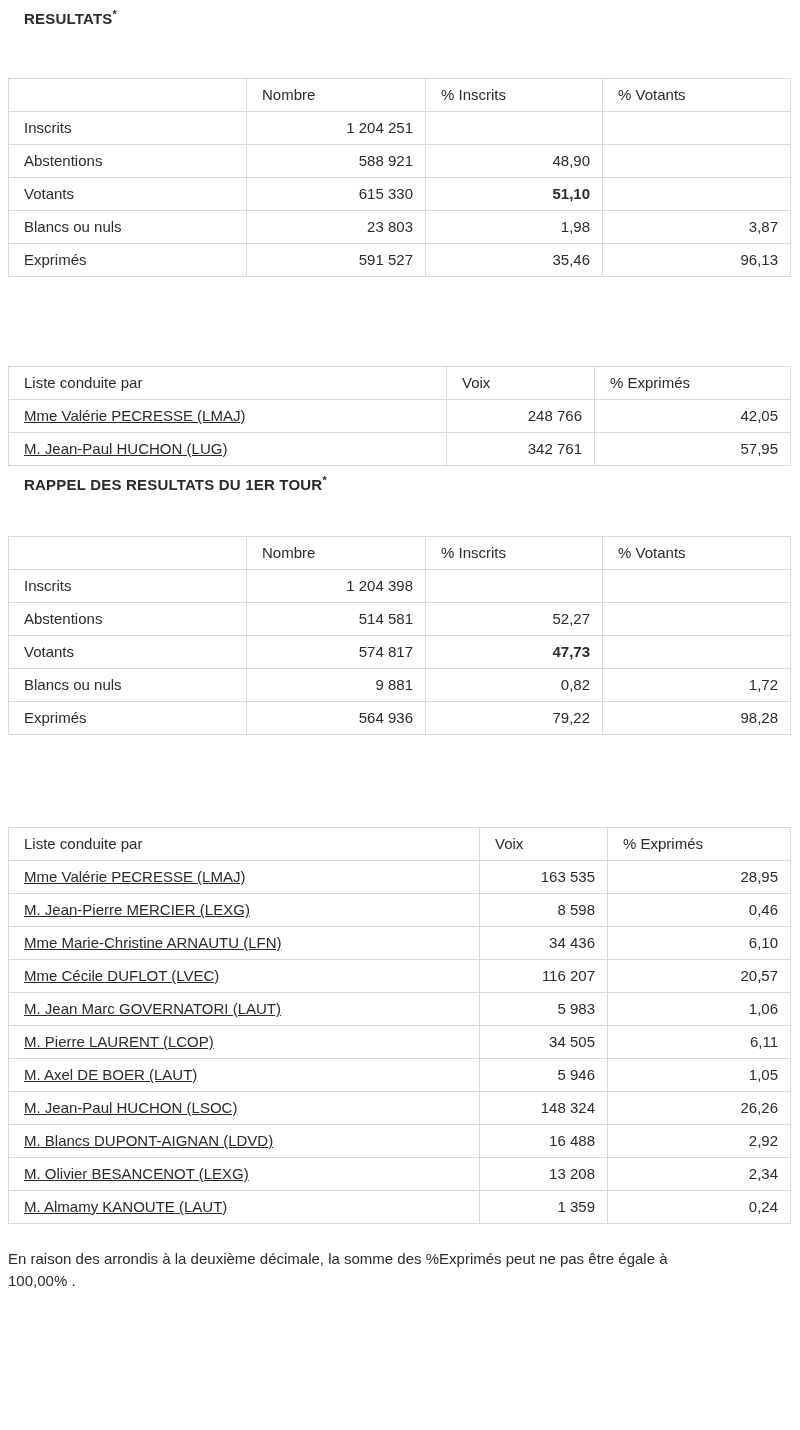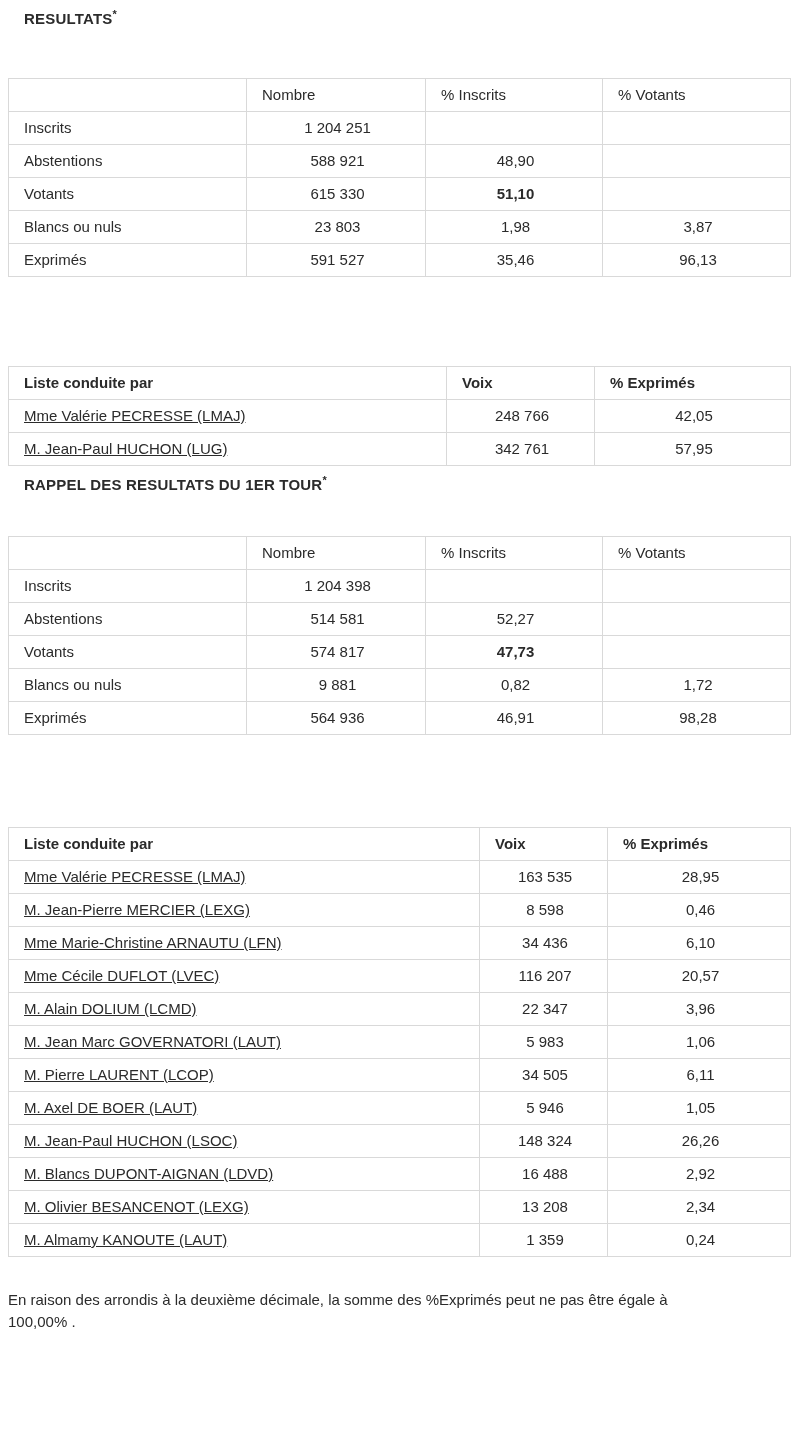--- a/index.html
+++ b/index.html
@@ -33,35 +33,35 @@
   td, th {
     border: 1px solid #d9d9d9;
     padding: 7px 12px 7px 15px;
     line-height: 18px;
     text-align: left;
     font-weight: normal;
     vertical-align: middle;
     overflow: hidden;
     white-space: nowrap;
   }
-  .num { text-align: center; }
+  .num { text-align: right; }
   .b { font-weight: bold; }
-  table.lists th { font-weight: bold; }
+  table.lists th { font-weight: normal; }
   a.cand {
     color: inherit;
     text-decoration: underline;
     cursor: pointer;
   }
   #t-results-summary { margin-top: 50px; }
   #t-results-lists   { margin-top: 89px; }
   #h-first-round     { }
   #t-first-summary   { margin-top: 42px; }
   #t-first-lists     { margin-top: 92px; }
   .footnote {
-    margin: 32px 8px 0 8px;
+    margin: 24px 8px 0 8px;
     line-height: 22px;
   }
   .footnote .fline { display: block; }
 </style>
 </head>
 <body>
 
 <div class="heading"><span>RESULTATS</span><sup>*</sup></div>
 
 <table id="t-results-summary" class="summary">
@@ -172,21 +172,21 @@
   </tr>
   <tr>
     <td>Blancs ou nuls</td>
     <td class="num">9 881</td>
     <td class="num">0,82</td>
     <td class="num">1,72</td>
   </tr>
   <tr>
     <td>Exprimés</td>
     <td class="num">564 936</td>
-    <td class="num">46,91</td>
+    <td class="num">79,22</td>
     <td class="num">98,28</td>
   </tr>
 </tbody>
   </table>
 
 <table id="t-first-lists" class="lists">
   <colgroup>
       <col style="width:471px">
       <col style="width:128px">
       <col style="width:183px">
@@ -209,25 +209,20 @@
   </tr>
   <tr>
     <td><a class="cand">Mme Marie-Christine ARNAUTU (LFN)</a></td>
     <td class="num">34 436</td>
     <td class="num">6,10</td>
   </tr>
   <tr>
     <td><a class="cand">Mme Cécile DUFLOT (LVEC)</a></td>
     <td class="num">116 207</td>
     <td class="num">20,57</td>
-  </tr>
-  <tr>
-    <td><a class="cand">M. Alain DOLIUM (LCMD)</a></td>
-    <td class="num">22 347</td>
-    <td class="num">3,96</td>
   </tr>
   <tr>
     <td><a class="cand">M. Jean Marc GOVERNATORI (LAUT)</a></td>
     <td class="num">5 983</td>
     <td class="num">1,06</td>
   </tr>
   <tr>
     <td><a class="cand">M. Pierre LAURENT (LCOP)</a></td>
     <td class="num">34 505</td>
     <td class="num">6,11</td>

